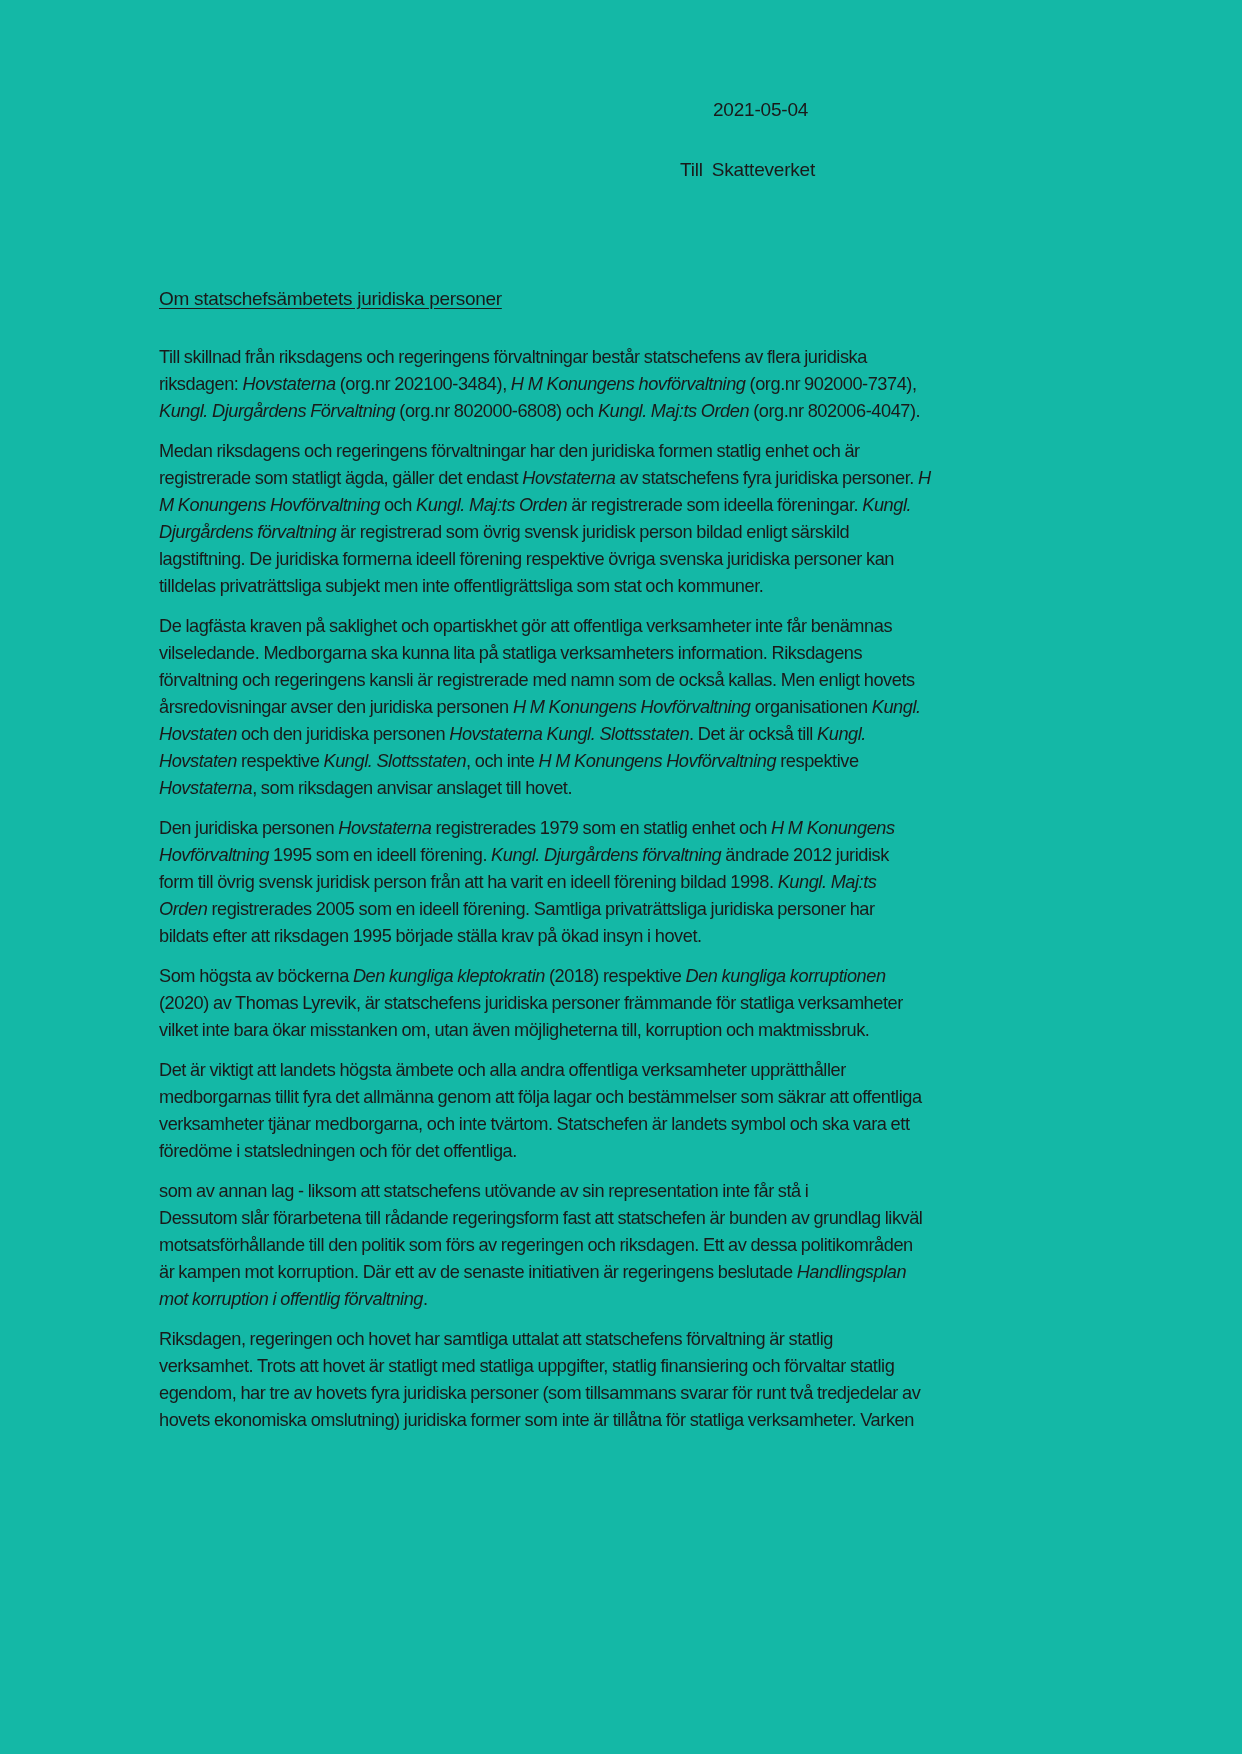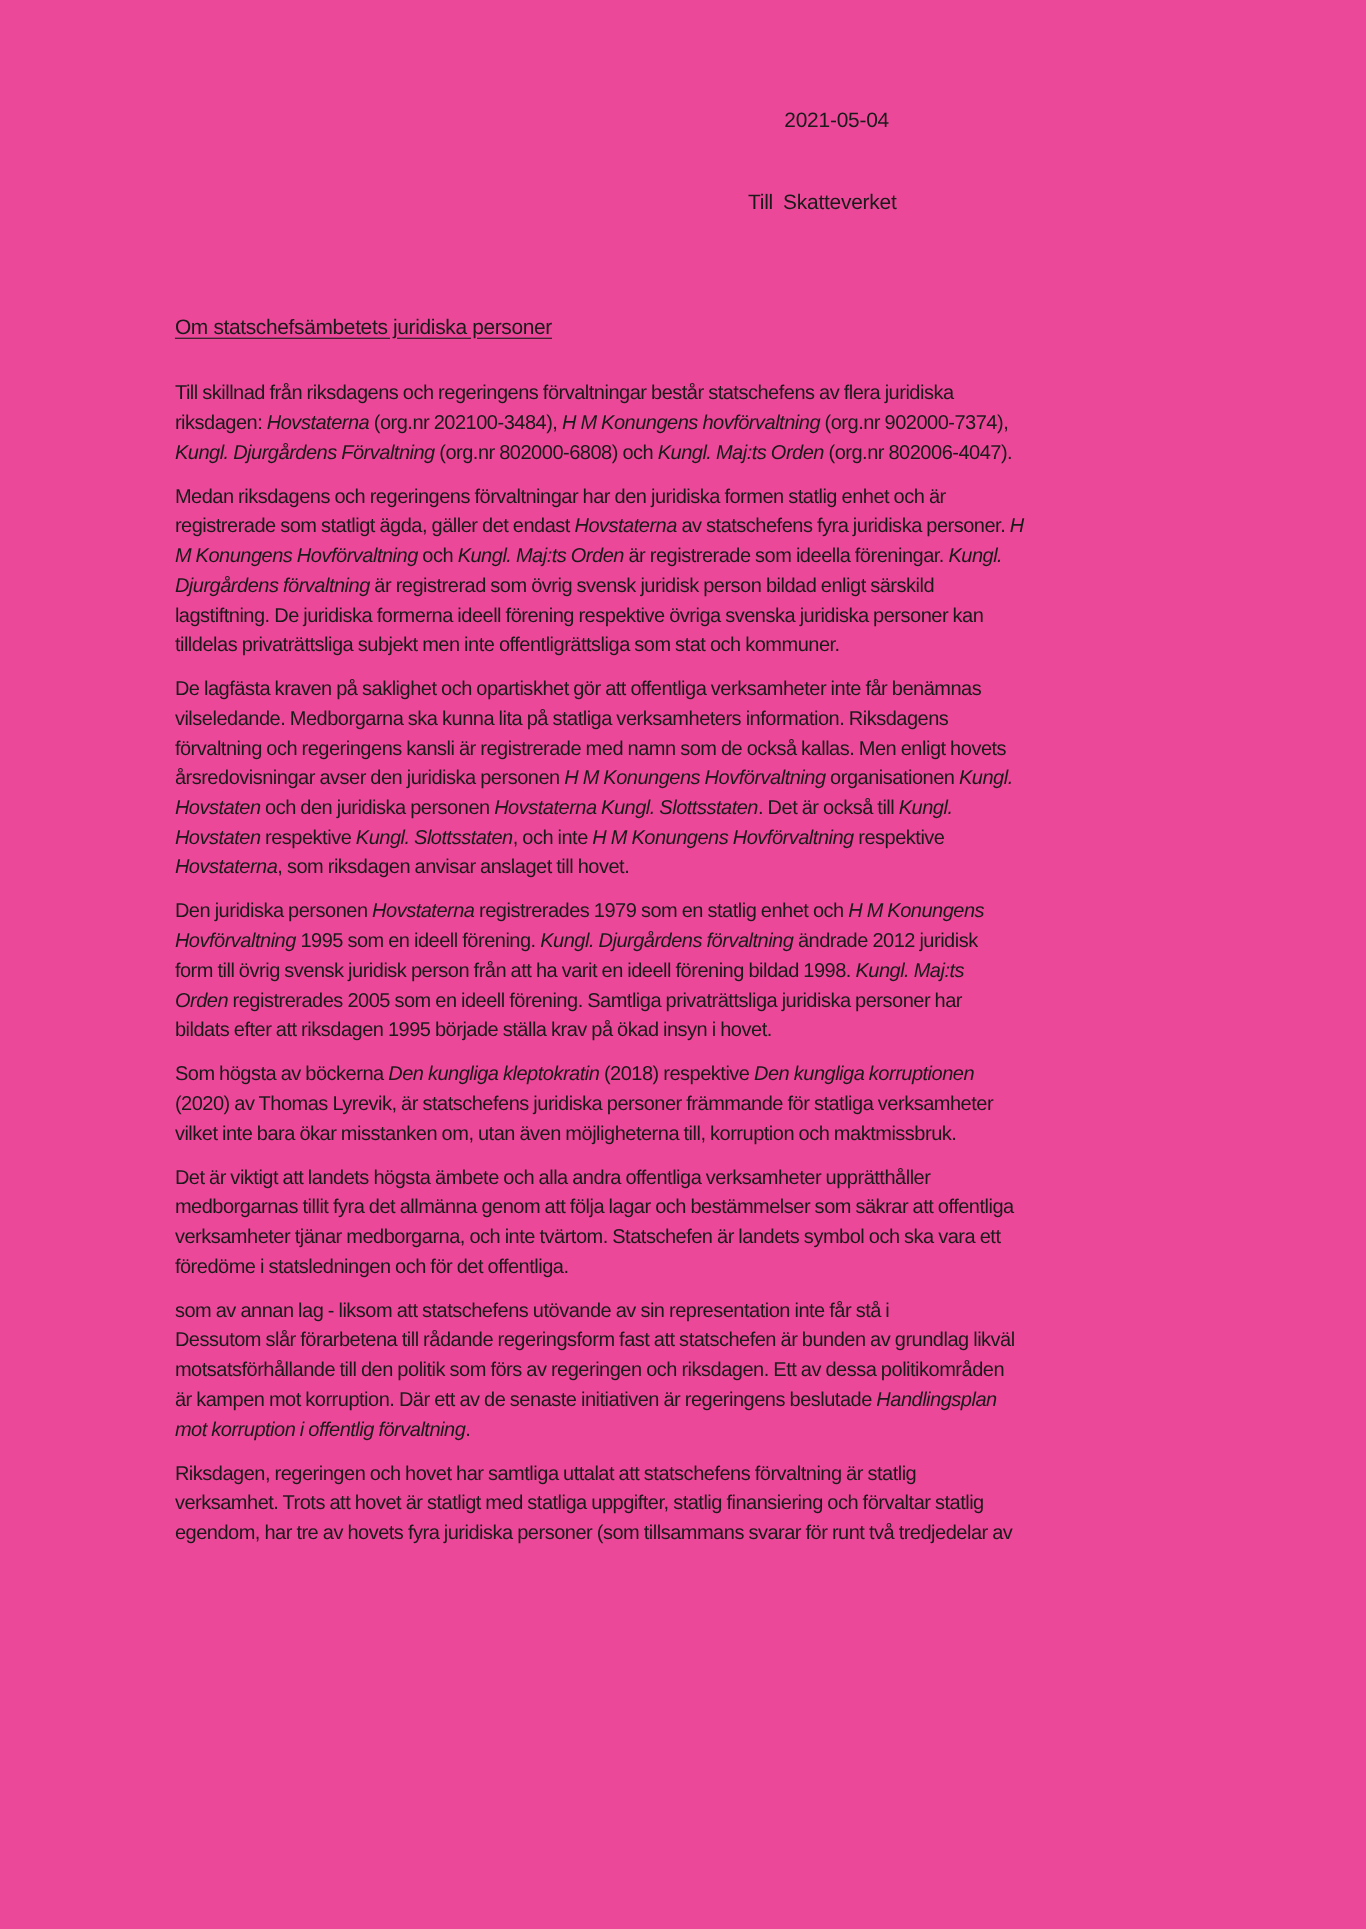--- a/index.html
+++ b/index.html
@@ -1,22 +1,22 @@
 <!DOCTYPE html>
 <html><head>
 <meta charset="utf-8">
 <style>
   html, body { margin: 0; padding: 0; background: #ffffff; }
   body {
     width: 1242px; height: 1754px; position: relative; overflow: hidden;
     font-family: "Liberation Sans", sans-serif; color: #1a1a1a;
   }
-  .page { position: absolute; left: 0; top: 0; width: 1242px; height: 1754px; background: #ec4899; }
+  .page { position: absolute; left: 0; top: 0; width: 1242px; height: 1754px; background: #14b8a6; }
   .date { position: absolute; left: 713px; top: 99px; font-size: 19px; letter-spacing: -0.2px; }
-  .recipient { position: absolute; left: 680px; top: 159px; font-size: 19px; letter-spacing: -0.2px; word-spacing: 4px; margin-top: 15px; }
+  .recipient { position: absolute; left: 680px; top: 159px; font-size: 19px; letter-spacing: -0.2px; word-spacing: 4px; }
   .title {
     position: absolute; left: 159px; top: 268px; font-size: 19px; letter-spacing: -0.3px;
     text-decoration: underline; text-underline-offset: 3px; margin-top: 20px;
   }
   .body { position: absolute; left: 159px; top: 316px; width: 860px; margin-top: 28px; }
   .para { margin: 0 0 13px 0; }
   .line {
     display: block; white-space: nowrap; font-size: 18.2px; line-height: 27px;
     letter-spacing: -0.45px; word-spacing: -0.5px;
   }
@@ -74,15 +74,16 @@
         <span class="line"><span>som av annan lag - liksom att statschefens utövande av sin representation inte får stå i</span></span>
         <span class="line"><span>Dessutom slår förarbetena till rådande regeringsform fast att statschefen är bunden av grundlag likväl</span></span>
         <span class="line"><span>motsatsförhållande till den politik som förs av regeringen och riksdagen. Ett av dessa politikområden</span></span>
         <span class="line"><span>är kampen mot korruption. Där ett av de senaste initiativen är regeringens beslutade </span><span class="it">Handlingsplan</span></span>
         <span class="line"><span class="it">mot korruption i offentlig förvaltning</span><span>.</span></span>
       </p>
       <p class="para">
         <span class="line"><span>Riksdagen, regeringen och hovet har samtliga uttalat att statschefens förvaltning är statlig</span></span>
         <span class="line"><span>verksamhet. Trots att hovet är statligt med statliga uppgifter, statlig finansiering och förvaltar statlig</span></span>
         <span class="line"><span>egendom, har tre av hovets fyra juridiska personer (som tillsammans svarar för runt två tredjedelar av</span></span>
+        <span class="line"><span>hovets ekonomiska omslutning) juridiska former som inte är tillåtna för statliga verksamheter. Varken</span></span>
       </p>
     </div>
 </div>
 
 </body></html>

